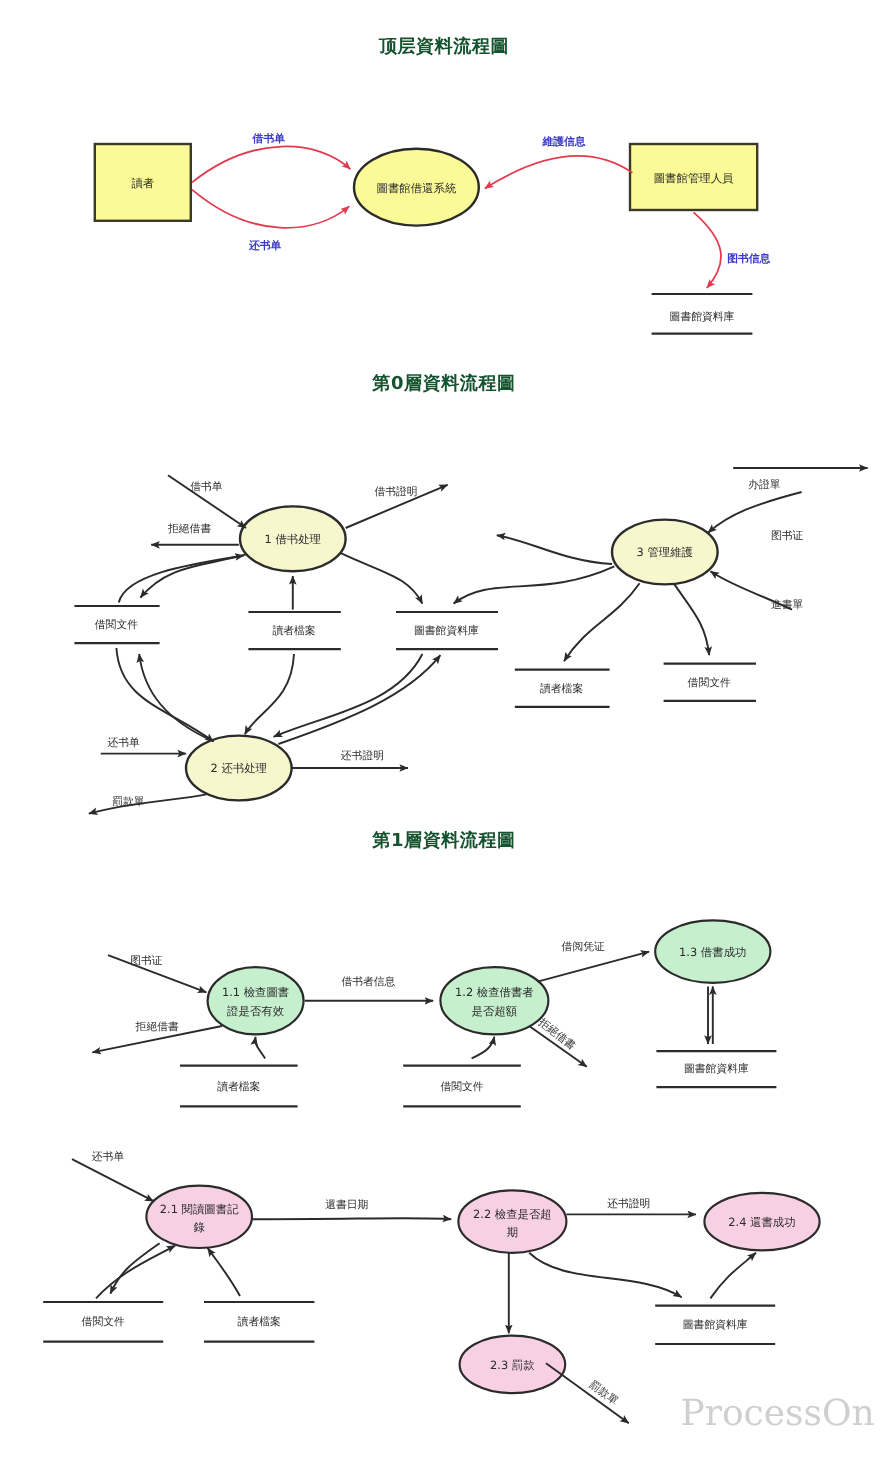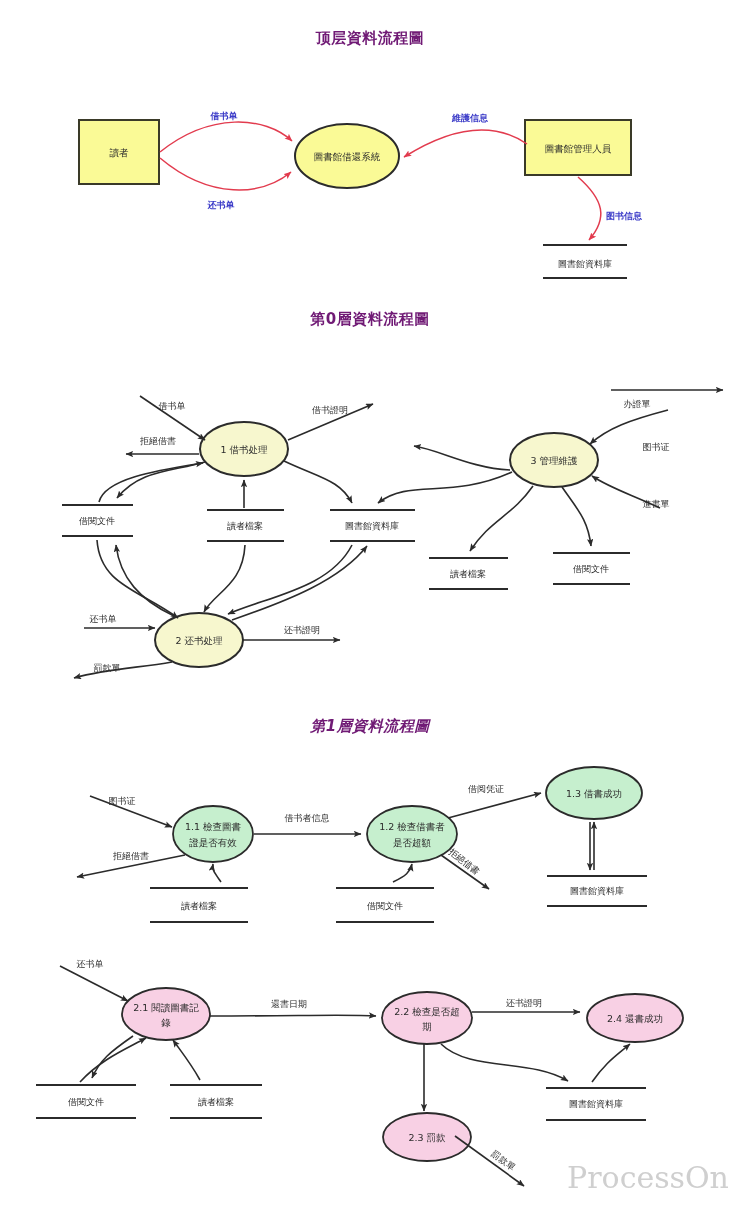--- a/index.html
+++ b/index.html
@@ -20,26 +20,26 @@
     top: 0;
     width: 740px;
     height: 1222px;
   }
   .sec-title {
     position: absolute;
     width: 100%;
     text-align: center;
     font-weight: bold;
     font-size: 15px;
-    color: #701a75;
+    color: #14532d;
     letter-spacing: 0.5px;
   }
   #title-top { top: 29px; }
   #title-l0  { top: 310px; }
-  #title-l1  { top: 717px; font-style: italic; }
+  #title-l1  { top: 691px; }
 
   
   .node-label {
     font-family: "DejaVu Sans", "Liberation Sans", sans-serif;
     font-size: 9.5px;
     fill: #2b2b2b;
     text-anchor: middle;
     dominant-baseline: middle;
   }
   .ext-label {

